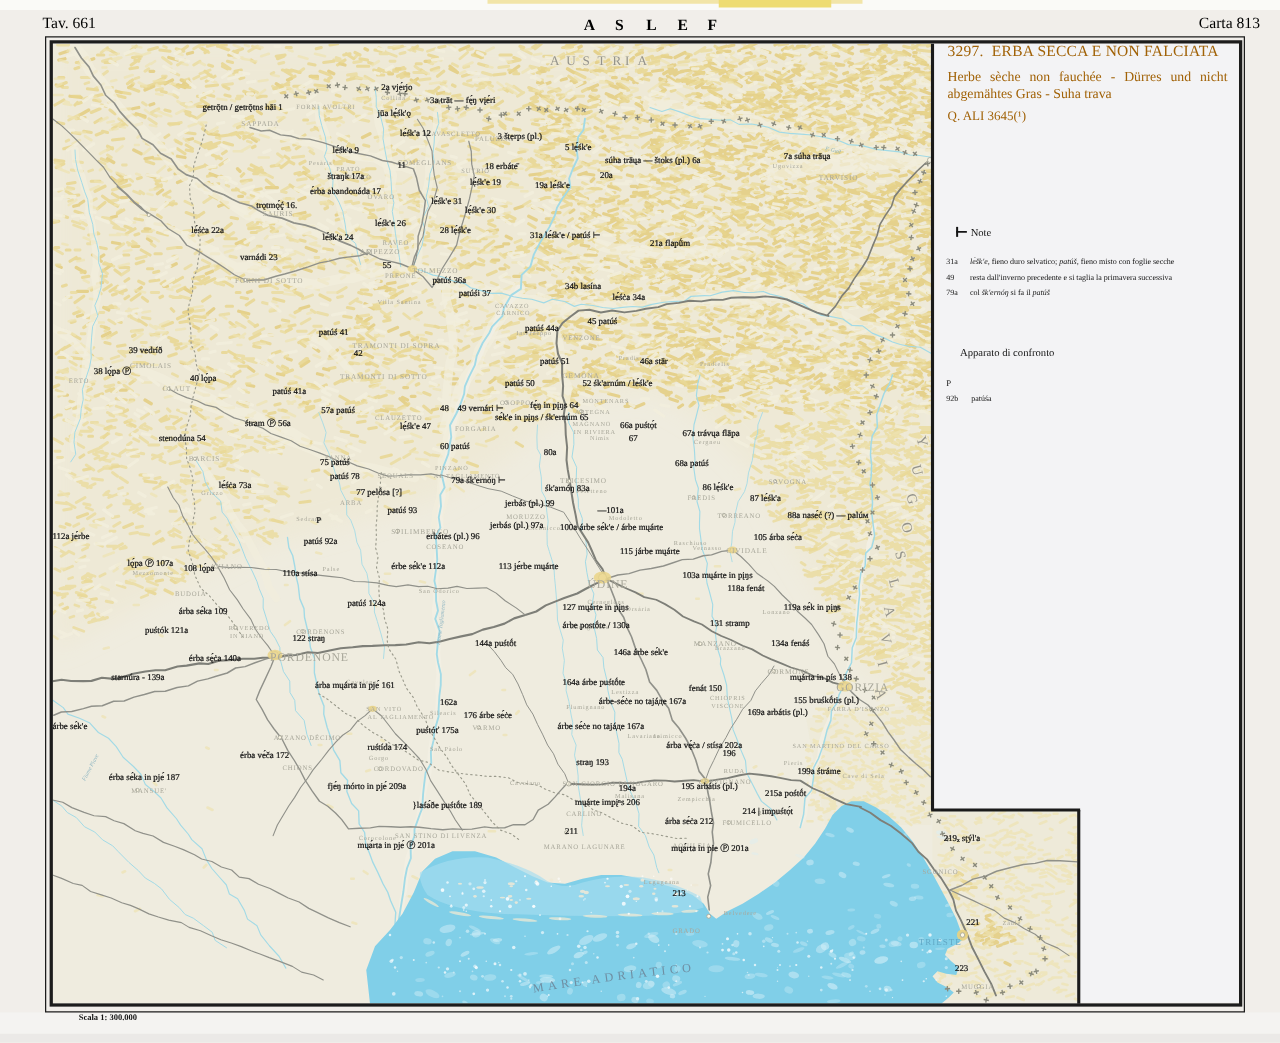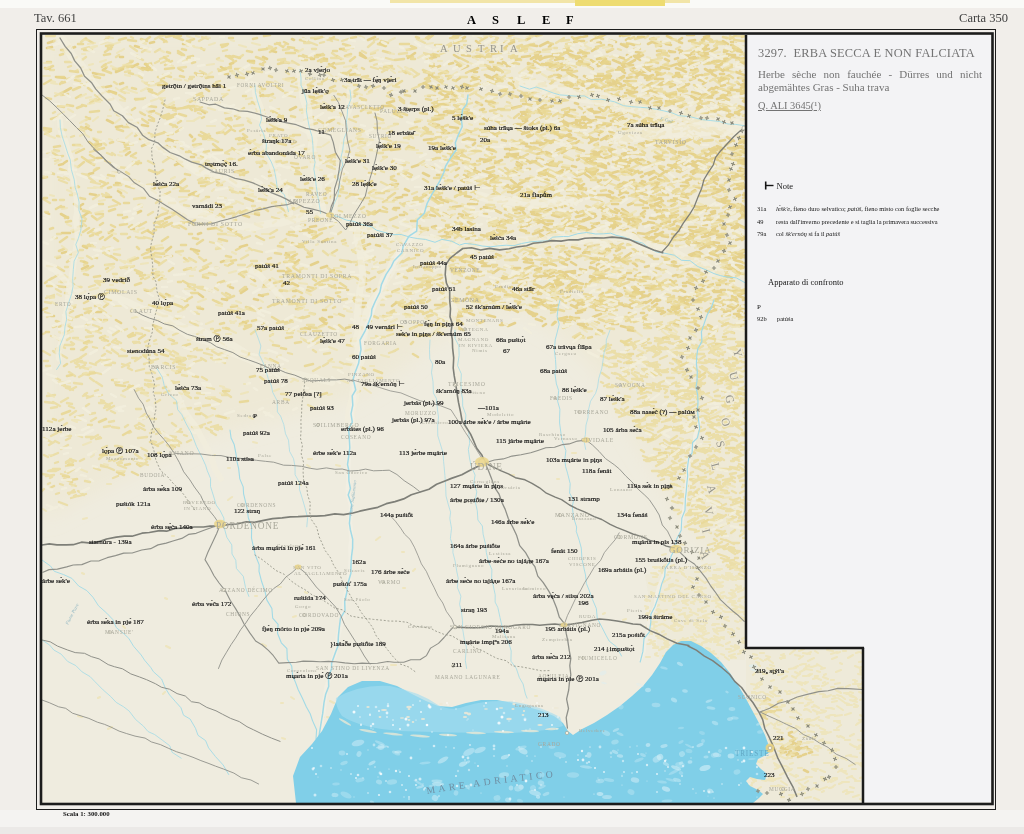--- a/index.html
+++ b/index.html
@@ -1,20 +1,20 @@
 <!DOCTYPE html>
 <html><head><meta charset="utf-8">
 <style>
 html,body{margin:0;padding:0;width:1024px;height:834px;overflow:hidden;background:#f1eeea;}
 #page{position:relative;width:1024px;height:834px;font-family:"Liberation Serif",serif;}
-.hdr{position:absolute;font-size:12.5px;color:#404040;}
-#panel-text{position:absolute;left:758px;top:46px;width:224px;color:#737373;}
+.hdr{position:absolute;font-size:12.5px;color:#000000;}
+#panel-text{position:absolute;left:758px;top:34px;width:224px;color:#a16207;}
 #panel-text .t1{font-size:12.4px;letter-spacing:0.2px;white-space:nowrap;}
 #panel-text .t2{font-size:11px;margin-top:7px;text-align:justify;line-height:1.22;}
-#panel-text .t3{font-size:10.4px;margin-top:5px;text-decoration:underline;}
+#panel-text .t3{font-size:10.4px;margin-top:5px;}
 </style></head>
 <body>
 <div id="page">
 <svg width="1024" height="834" viewBox="0 0 1024 834" style="position:absolute;left:0;top:0">
 <defs>
 <g id="cx" stroke="#8a8a7c" stroke-width="1.1">
           <line x1="-2.1" y1="0" x2="2.1" y2="0"></line>
           <line x1="0" y1="-2.1" x2="0" y2="2.1"></line>
         </g>
 <filter id="soft" x="-20%" y="-20%" width="140%" height="140%">
@@ -984,18 +984,18 @@
 <g font-family="Liberation Serif, serif">
         <text x="467" y="24" font-size="12.5" font-weight="bold">A</text>
         <text x="492" y="24" font-size="12.5" font-weight="bold">S</text>
         <text x="517" y="24" font-size="12.5" font-weight="bold">L</text>
         <text x="542" y="24" font-size="12.5" font-weight="bold">E</text>
         <text x="566" y="24" font-size="12.5" font-weight="bold">F</text>
       </g>
 <text x="63" y="816" font-family="Liberation Serif, serif" font-size="6.8" font-weight="bold" fill="#141414">Scala  1:  300.000</text>
 </svg>
 <div class="hdr" style="left:34px;top:11px;">Tav.  661</div>
-<div class="hdr" style="right:16px;top:11px;">Carta 350</div>
+<div class="hdr" style="right:16px;top:11px;">Carta 813</div>
 <div id="panel-text">
   <div class="t1">3297.&nbsp; ERBA SECCA E NON FALCIATA</div>
   <div class="t2">Herbe&nbsp; sèche&nbsp; non&nbsp; fauchée&nbsp; -&nbsp; Dürres&nbsp; und&nbsp; nicht abgemähtes Gras - Suha trava</div>
   <div class="t3">Q. ALI 3645(¹)</div>
 </div>
 </div>
 </body></html>

